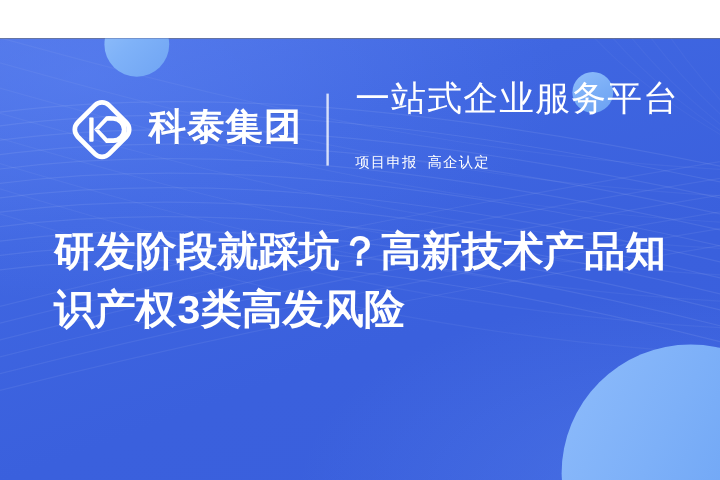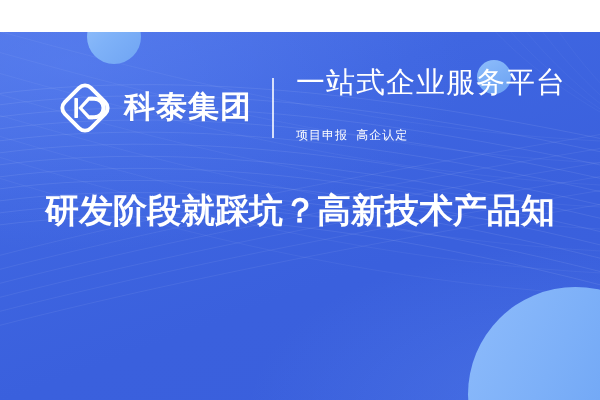--- a/index.html
+++ b/index.html
@@ -271,15 +271,16 @@
 
     <div class="tagline">
       <div class="tagline-main">一站式企业服务平台</div>
       <div class="tagline-sub">项目申报 高企认定</div>
     </div>
 
   </div>
 
   <div class="title">
     <span class="title-line">研发阶段就踩坑？高新技术产品知</span>
+    <span class="title-line">识产权3类高发风险</span>
   </div>
 
 </div>
 
 </body></html>

